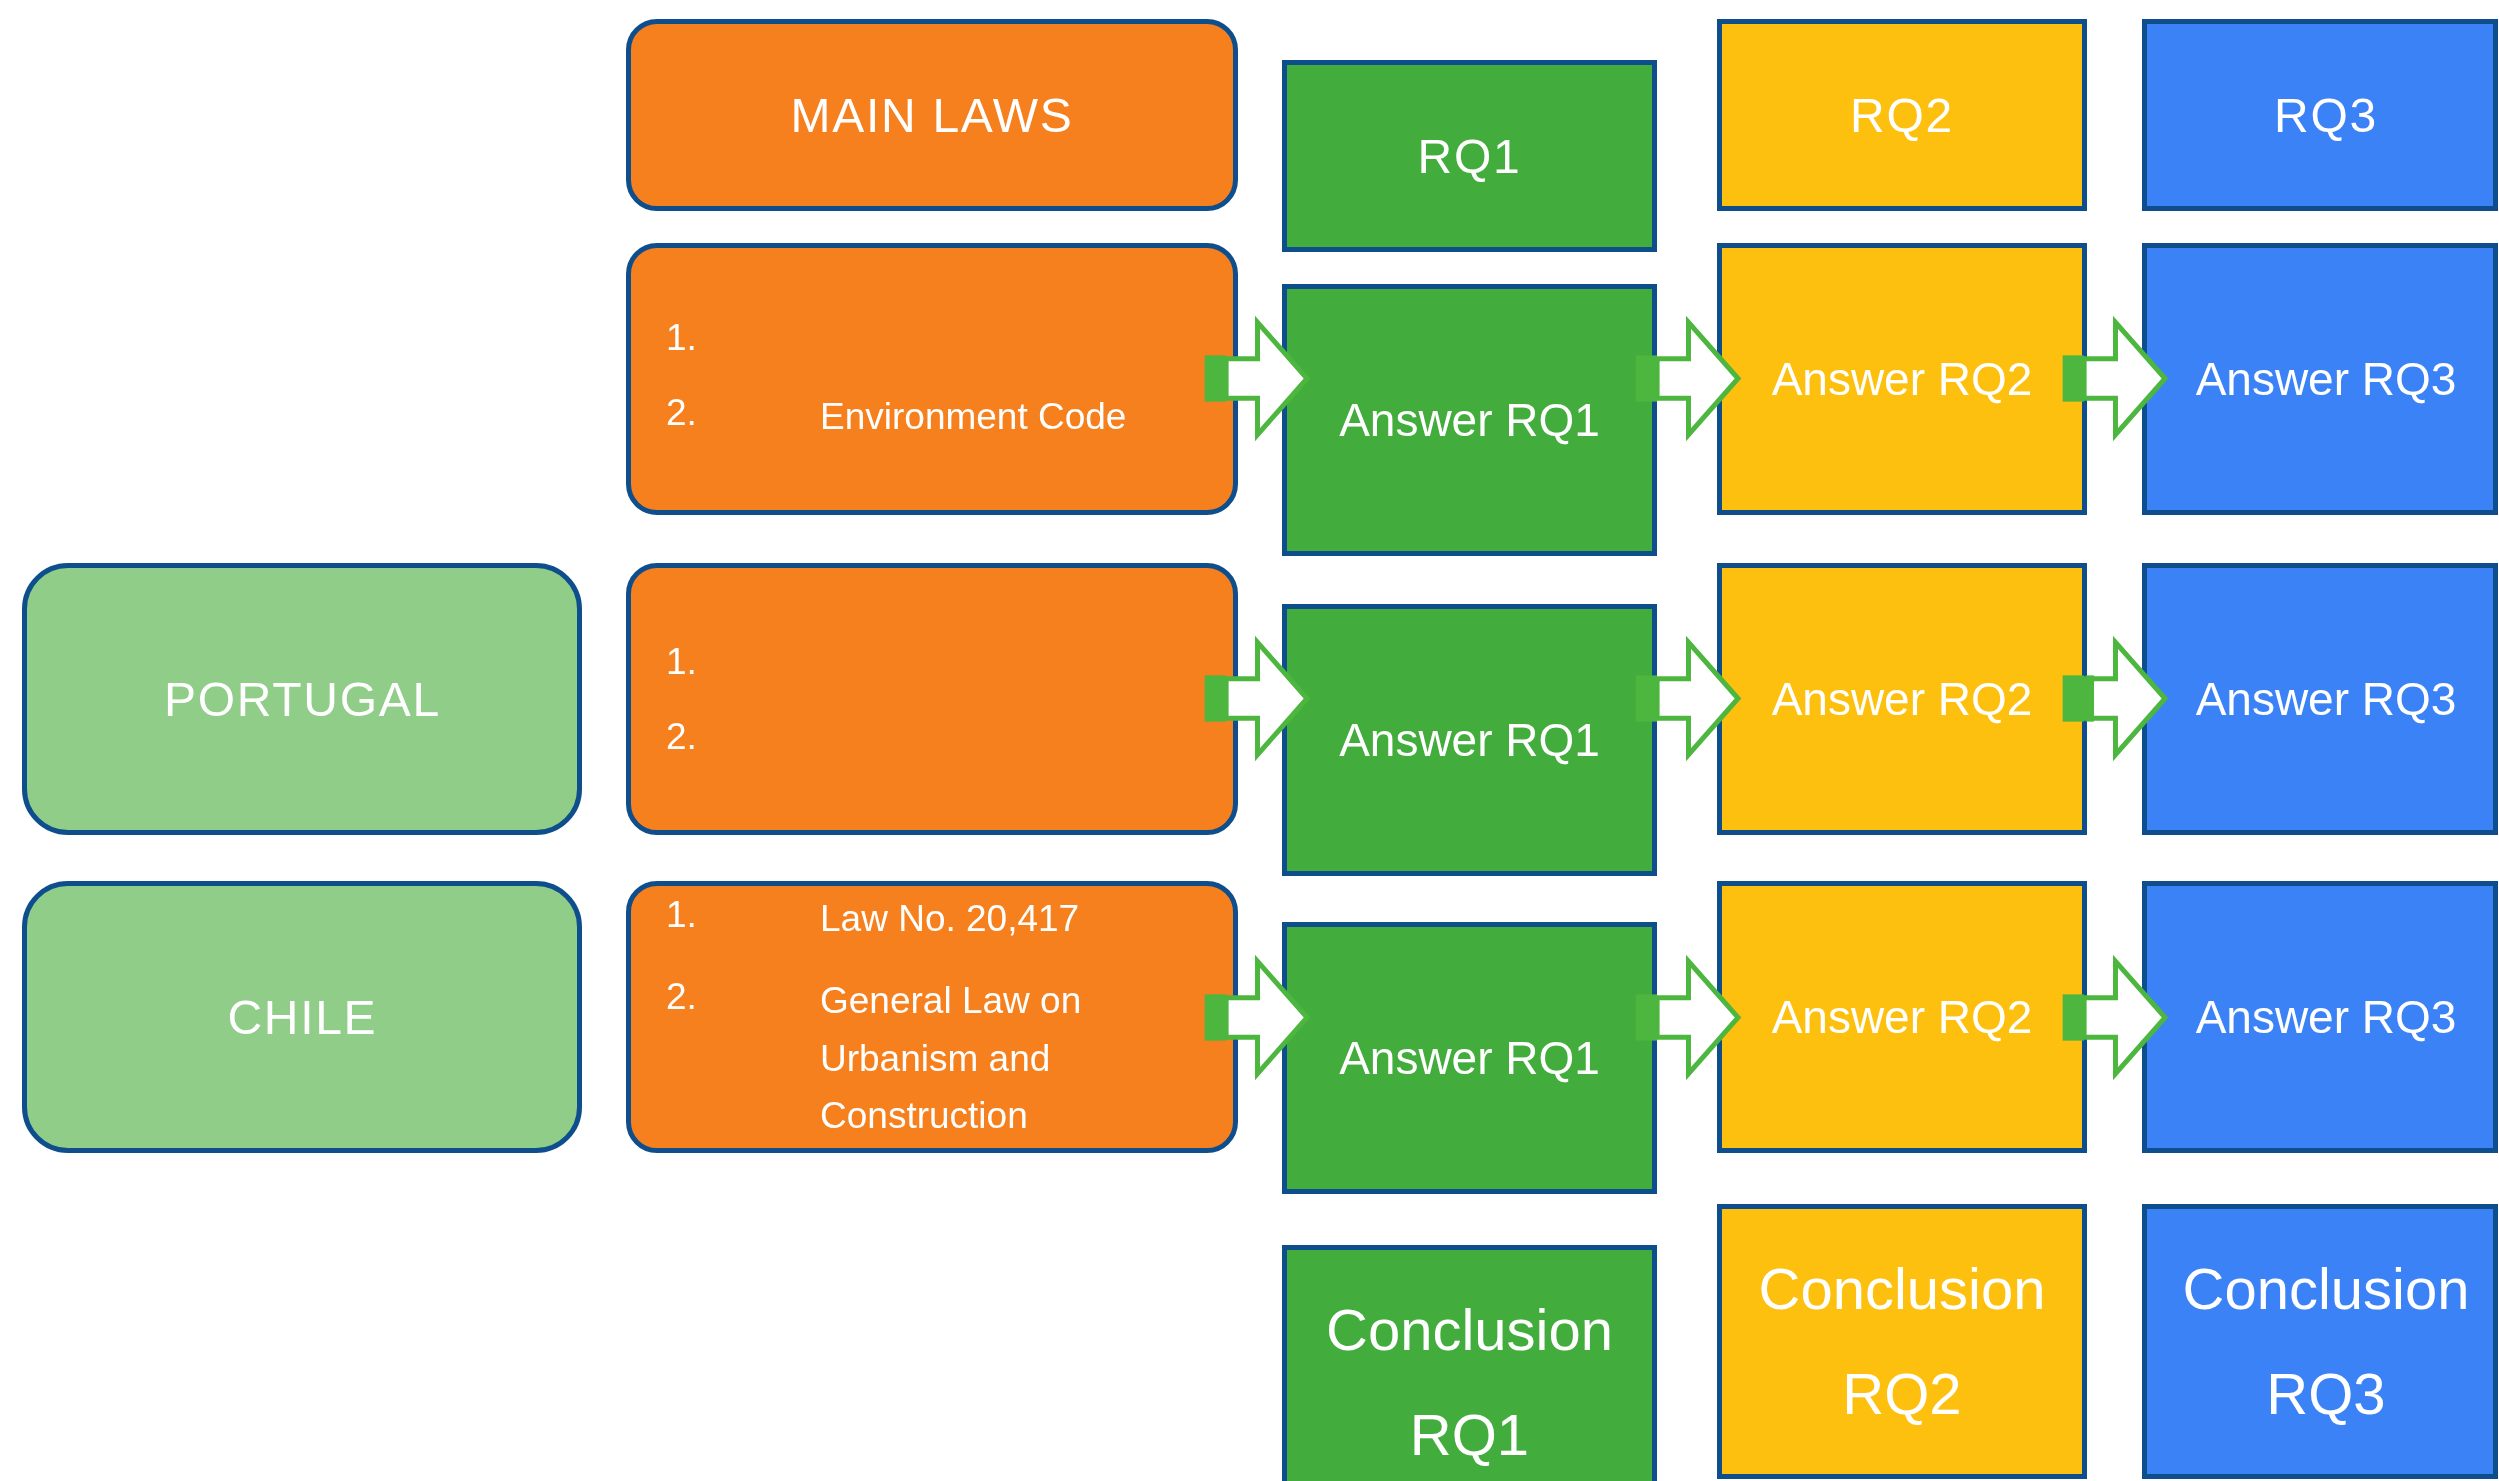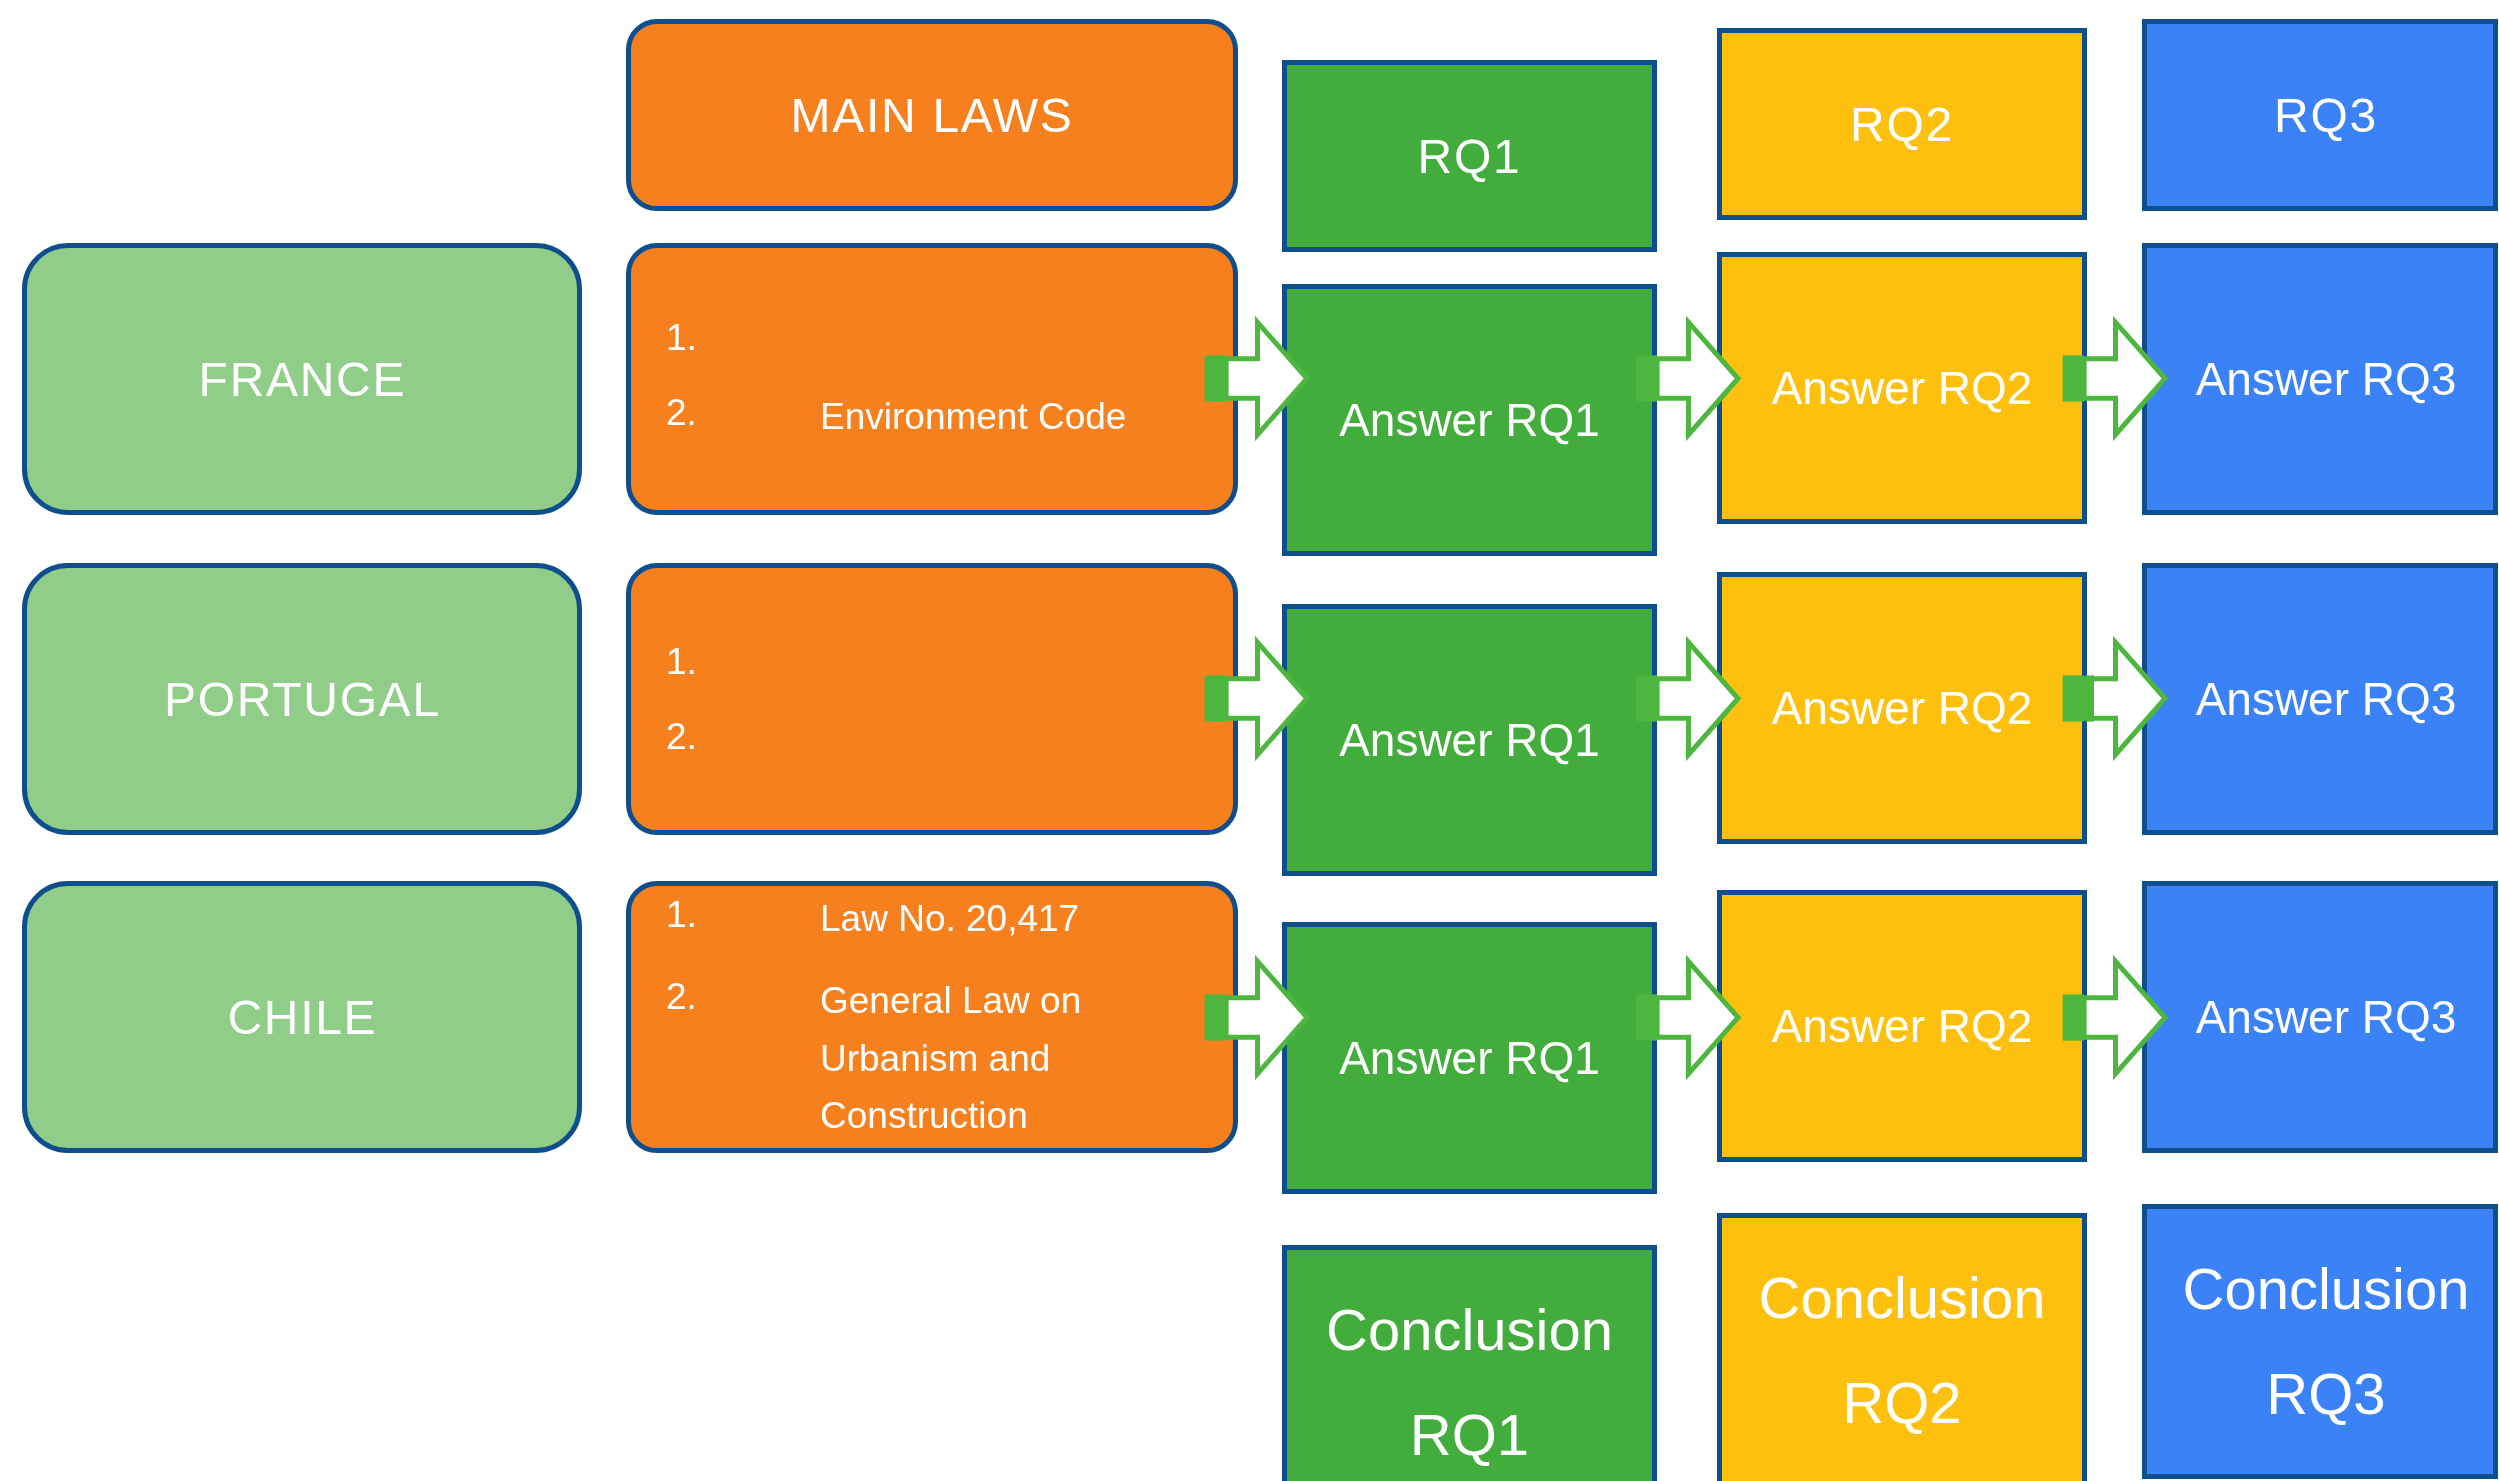--- a/index.html
+++ b/index.html
@@ -35,21 +35,21 @@
   .row-header{top:19px;height:192px;}
   .row-1{top:243px;height:272px;}
   .row-2{top:563px;height:272px;}
   .row-3{top:881px;height:272px;}
   .row-conclusion{top:1204px;height:275px;}
 
   
   .fill-orange{background:#F6801E;border-radius:31px;}
   .fill-green{background:#42AD3C;margin-top:41px;}
   .fill-lightgreen{background:#8FCD88;}
-  .fill-yellow{background:#FEC00F;margin-top:9px;}
+  .fill-yellow{background:#FEC00F;}
   .fill-blue{background:#3b82f6;padding-left:12px;}
 
   .country{border-radius:46px;font-size:48px;letter-spacing:1.7px;}
   .header-label{font-size:48px;letter-spacing:1.7px;}
   .answer-label{font-size:46px;}
   .conclusion-label{font-size:58px;line-height:1.8;}
 
   
   .laws-box{justify-content:flex-start;align-items:center;}
   .laws-list{
@@ -85,23 +85,20 @@
   <div class="box col-rq1 row-header fill-green">
     <span class="header-label">RQ1</span>
   </div>
   <div class="box col-rq2 row-header fill-yellow">
     <span class="header-label">RQ2</span>
   </div>
   <div class="box col-rq3 row-header fill-blue">
     <span class="header-label">RQ3</span>
   </div>
 
-  <div class="box col-country row-1 fill-lightgreen country">
-    <span>FRANCE</span>
-  </div>
   <div class="box col-laws row-1 fill-orange laws-box">
     <div class="laws-list">
       <div class="law-item">
         <span class="law-num">1.</span>
       </div>
       <div class="law-item">
         <span class="law-num">2.</span>
         <span class="law-text">Environment Code</span>
       </div>
     </div>

